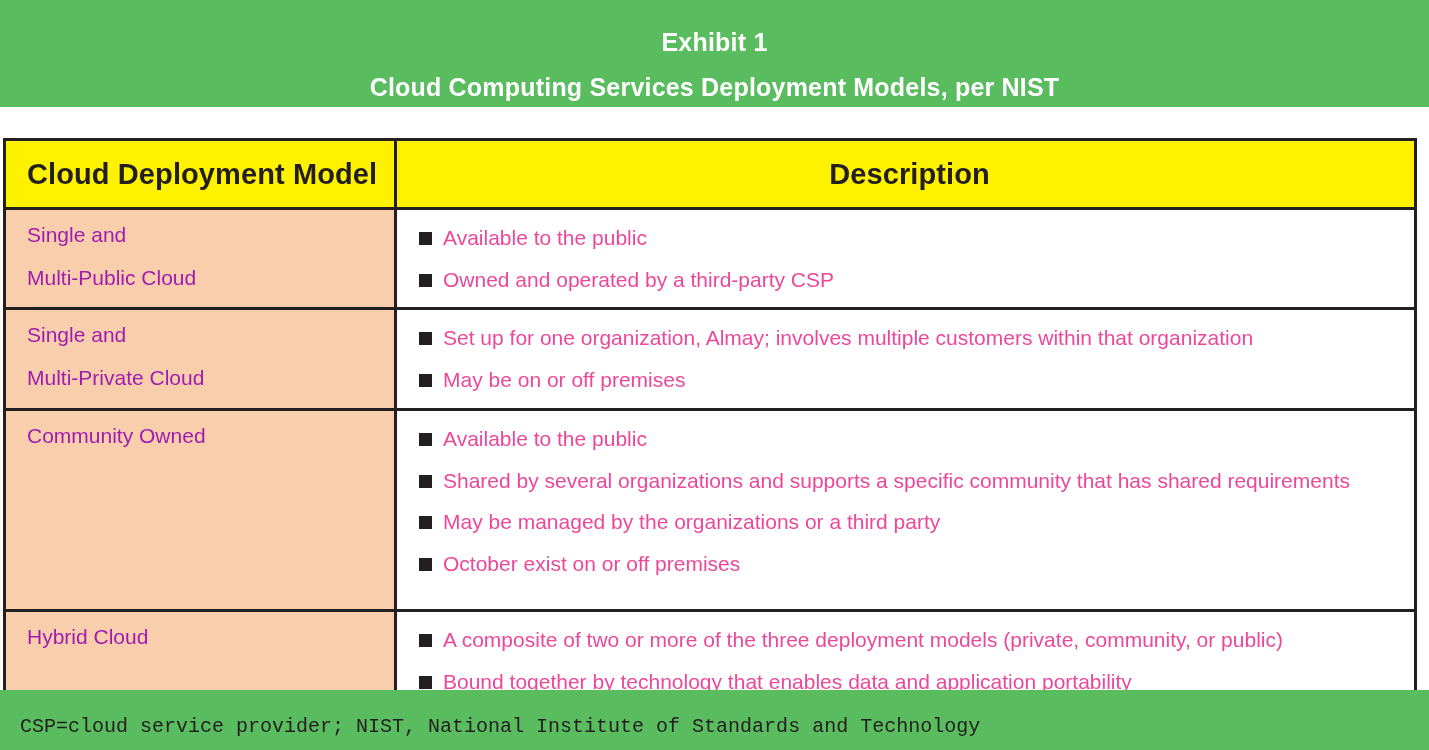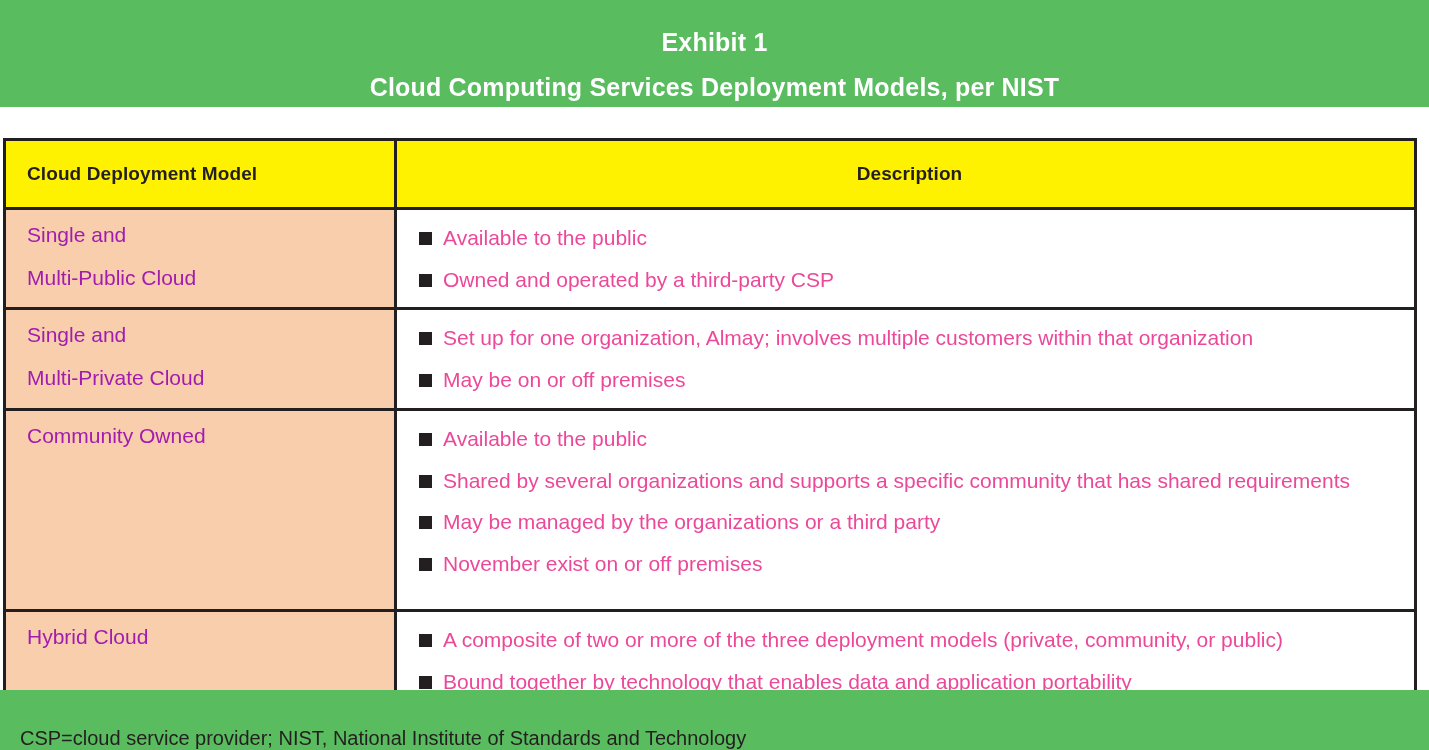--- a/index.html
+++ b/index.html
@@ -96,21 +96,21 @@
     padding-top: 0;
     padding-bottom: 0;
     height: 66px;
     display: flex;
     align-items: center;
   }
   .header-row .cell-desc {
     justify-content: center;
   }
   .header-label {
-    font-size: 19px;
+    font-size: 29px;
     font-weight: bold;
     color: #231f20;
     letter-spacing: 0.1px;
   }
 
   
   .body-row .cell-model {
     background: #f8ceac;
   }
   .model-line {
@@ -155,22 +155,23 @@
   
   .footnote-banner {
     position: absolute;
     left: 0;
     top: 690px;
     width: 1429px;
     height: 60px;
     background: #59bc5e;
     box-sizing: border-box;
     display: flex;
-    align-items: flex-end;
+    align-items: center;
     padding: 14px 0 0 20px;
+    font-family: Liberation Mono, monospace;
   }
   .footnote-text {
     font-size: 20px;
     color: #231f20;
     line-height: 1.2;
   }
 </style>
 </head>
 <body>
 
@@ -238,21 +239,21 @@
         <div class="bullet-item">
           <span class="bullet-mark"></span>
           <span class="bullet-text">Shared by several organizations and supports a specific community that has shared requirements</span>
         </div>
         <div class="bullet-item">
           <span class="bullet-mark"></span>
           <span class="bullet-text">May be managed by the organizations or a third party</span>
         </div>
         <div class="bullet-item">
           <span class="bullet-mark"></span>
-          <span class="bullet-text">November exist on or off premises</span>
+          <span class="bullet-text">October exist on or off premises</span>
         </div>
       </div>
     </div>
 
     <div class="row body-row row-4">
       <div class="cell-model">
         <div class="model-line">Hybrid Cloud</div>
       </div>
       <div class="cell-desc">
         <div class="bullet-item">

